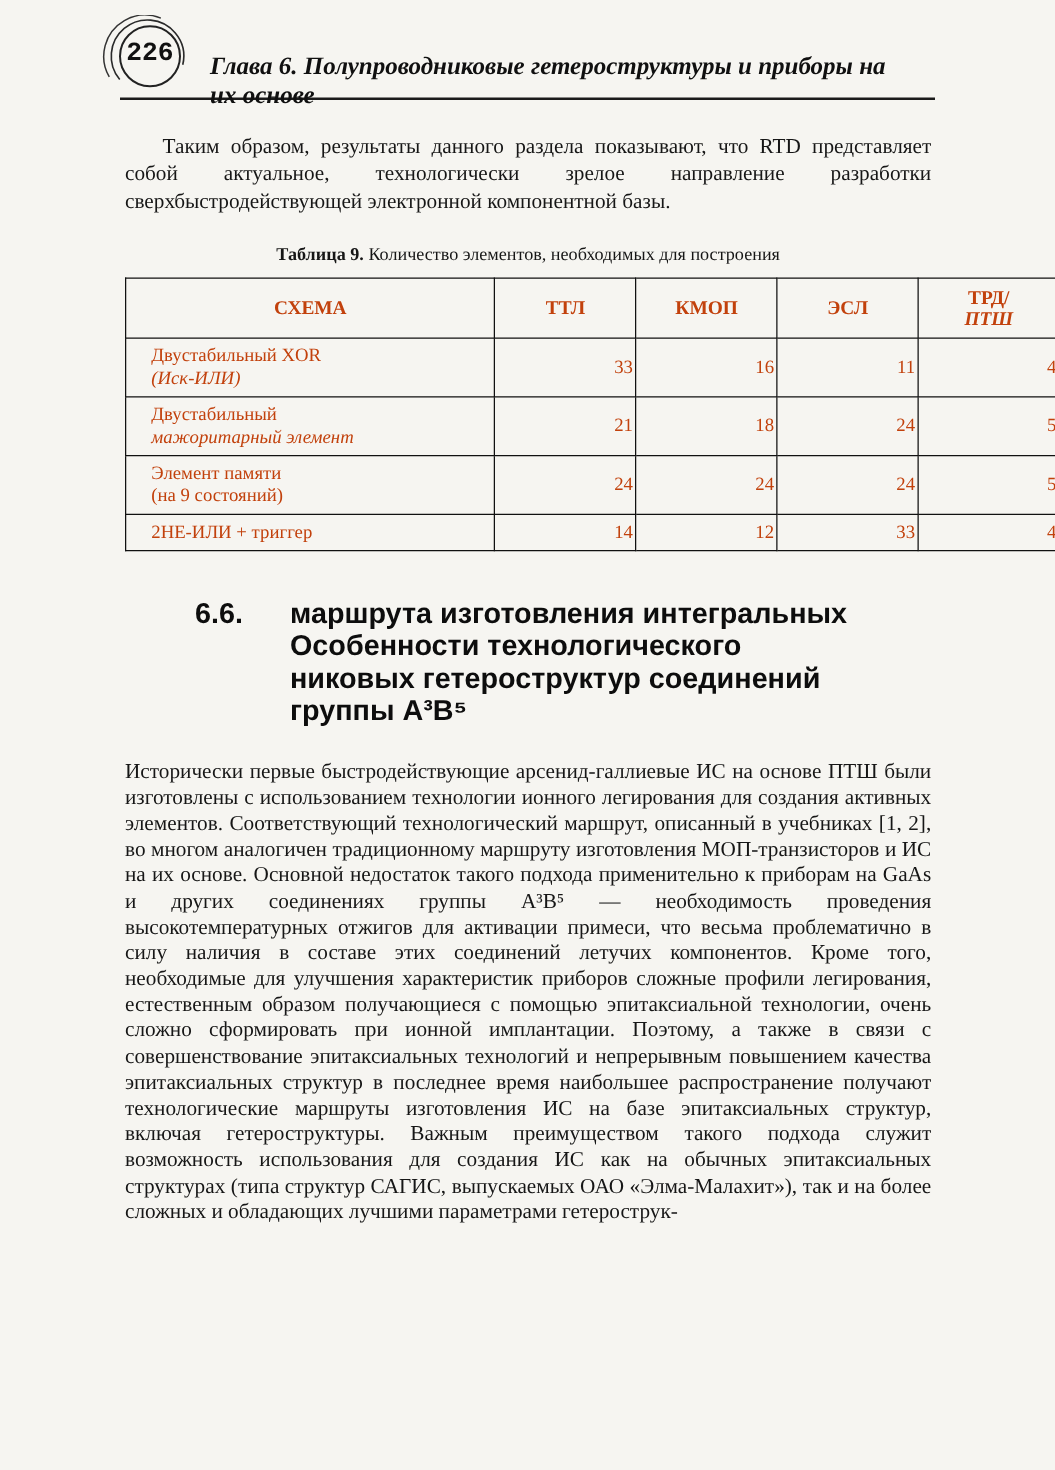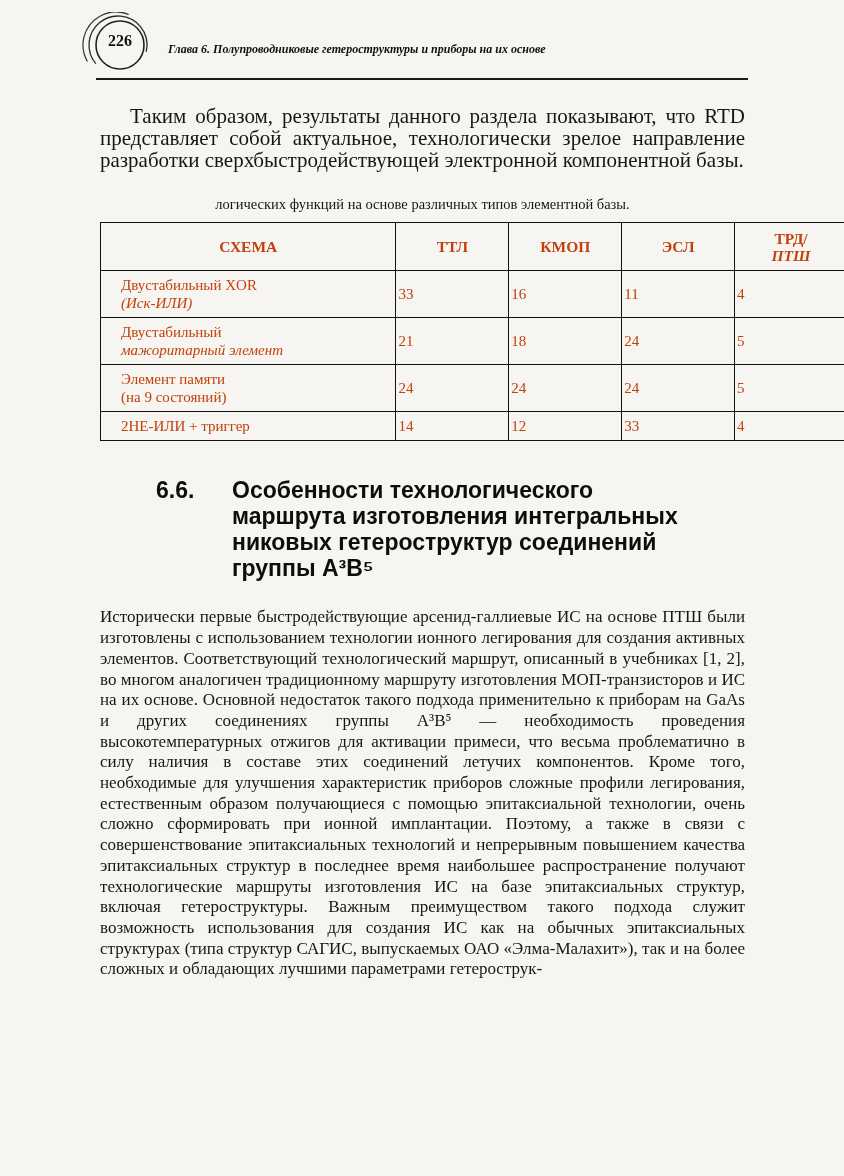--- a/index.html
+++ b/index.html
@@ -13,40 +13,40 @@
   }
   .page { position: relative; width: 844px; height: 1176px; overflow: hidden; }
 
   
   .page-header { position: relative; height: 78px; }
   .logo { position: absolute; left: 72px; top: 12px; width: 96px; height: 68px; }
   .logo svg { position: absolute; left: 0; top: 0; }
   .pnum {
     position: absolute; left: 26px; top: 20px; width: 44px;
     text-align: center;
-    font-family: Liberation Serif, serif;
-    font-weight: bold; font-size: 16px; color: #111;
+    font-family: Liberation Mono, monospace;
+    font-weight: bold; font-size: 21px; color: #111;
   }
   .running-head {
     position: absolute; left: 168px; top: 42px; width: 560px;
-    font-weight: bold; font-style: italic; font-size: 12px; color: #101010;
+    font-weight: bold; font-style: italic; font-size: 20px; color: #101010;
   }
   .header-rule {
     margin: 0 96px 0 96px;
     border-top: 2px solid #1b1b1b;
   }
 
   
   .content { padding: 0 99px 0 100px; }
 
   .intro {
     margin: 26px 0 0 0;
     text-indent: 30px;
     text-align: justify;
-    font-size: 21px; line-height: 21.8px;
+    font-size: 17px; line-height: 21.8px;
   }
 
   .table-caption {
     margin: 24px auto 0 auto;
     width: 560px;
     text-align: center;
     font-size: 14.5px; line-height: 18px;
   }
   .table-caption .cap-line { display: block; }
   .cap-bold { font-weight: bold; }
@@ -63,21 +63,21 @@
   }
   table.data-table th {
     font-weight: bold; text-align: center;
     padding: 6px 4px;
     font-size: 15.5px;
     height: 48px;
   }
   td.label-cell { padding: 5px 8px 5px 20px; }
   td.label-cell .lbl { display: block; }
   .italic { font-style: italic; }
-  td.num { text-align: left; padding: 4px 2px; }
+  td.num { text-align: right; padding: 4px 2px; }
   table.data-table col.c-scheme { width: 246px; }
   table.data-table col.c-val { width: 94px; }
   tr.tall td { height: 46px; }
   tr.short td { height: 29px; }
   .th-line { display: block; line-height: 17px; }
   .th-italic { font-style: italic; }
 
   
   .section-heading {
     margin: 36px 0 0 56px;
@@ -114,21 +114,21 @@
     <div class="running-head">Глава 6. Полупроводниковые гетероструктуры и приборы на их основе</div>
   </header>
 
   <div class="header-rule"></div>
 
   <main class="content">
 
     <p class="intro">Таким образом, результаты данного раздела показывают, что RTD представляет собой актуальное, технологически зрелое направление разработки сверхбыстродействующей электронной компонентной базы.</p>
 
     <div class="table-caption">
-      <span class="cap-line">логических функций на основе различных типов элементной базы.</span>
+      <span class="cap-line"><span class="cap-bold">Таблица 9.</span> <span>Количество элементов, необходимых для построения</span></span>
     </div>
 
     <table class="data-table">
       <colgroup>
         <col class="c-scheme">
           <col class="c-val">
           <col class="c-val">
           <col class="c-val">
           <col class="c-val">
       </colgroup>
@@ -183,22 +183,22 @@
           <td class="num">12</td>
           <td class="num">33</td>
           <td class="num">4</td>
         </tr>
       </tbody>
     </table>
 
     <h2 class="section-heading">
       <span class="section-number">6.6.</span>
       <span class="section-title">
+        <span class="t-line">маршрута изготовления интегральных</span>
         <span class="t-line">Особенности технологического</span>
-        <span class="t-line">маршрута изготовления интегральных</span>
         <span class="t-line">никовых гетероструктур соединений</span>
         <span class="t-line">группы А³В⁵</span>
       </span>
     </h2>
 
     <p class="body-text">Исторически первые быстродействующие арсенид-галлиевые ИС на основе ПТШ были изготовлены с использованием технологии ионного легирования для создания активных элементов. Соответствующий технологический маршрут, описанный в учебниках [1, 2], во многом аналогичен традиционному маршруту изготовления МОП-транзисторов и ИС на их основе. Основной недостаток такого подхода применительно к приборам на GaAs и других соединениях группы А³В⁵ — необходимость проведения высокотемпературных отжигов для активации примеси, что весьма проблематично в силу наличия в составе этих соединений летучих компонентов. Кроме того, необходимые для улучшения характеристик приборов сложные профили легирования, естественным образом получающиеся с помощью эпитаксиальной технологии, очень сложно сформировать при ионной имплантации. Поэтому, а также в связи с совершенствование эпитаксиальных технологий и непрерывным повышением качества эпитаксиальных структур в последнее время наибольшее распространение получают технологические маршруты изготовления ИС на базе эпитаксиальных структур, включая гетероструктуры. Важным преимуществом такого подхода служит возможность использования для создания ИС как на обычных эпитаксиальных структурах (типа структур САГИС, выпускаемых ОАО «Элма-Малахит»), так и на более сложных и обладающих лучшими параметрами гетерострук-</p>
 
   </main>
 </div>
 

